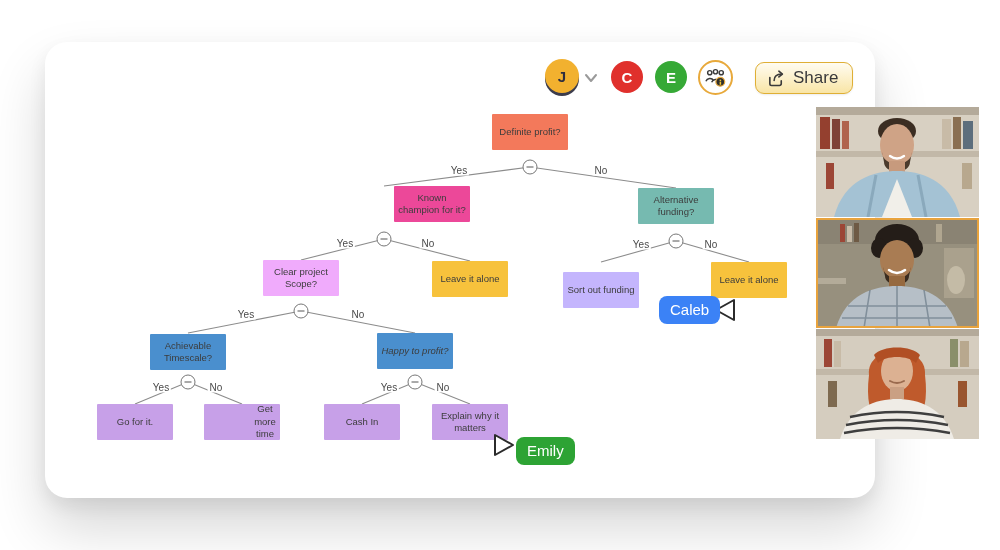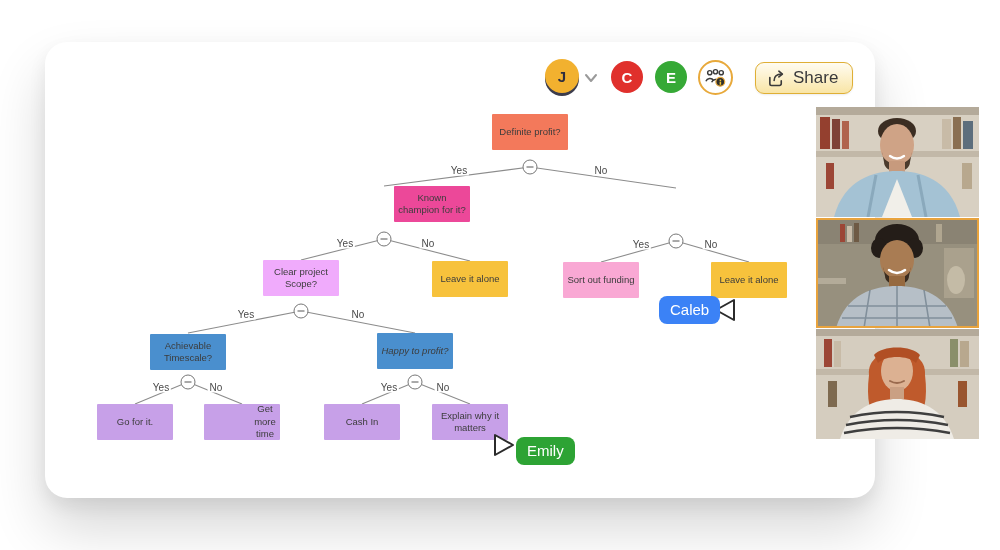--- a/index.html
+++ b/index.html
@@ -148,23 +148,24 @@
   <span class="edge-label" style="left:711px;top:244px">No</span>
   <span class="edge-label" style="left:246px;top:314px">Yes</span>
   <span class="edge-label" style="left:358px;top:314px">No</span>
   <span class="edge-label" style="left:161px;top:387px">Yes</span>
   <span class="edge-label" style="left:216px;top:387px">No</span>
   <span class="edge-label" style="left:389px;top:387px">Yes</span>
   <span class="edge-label" style="left:443px;top:387px">No</span>
 
   <div class="node" style="left: 492px; top: 114px; background: rgb(243, 121, 91);">Definite profit?</div>
   <div class="node" style="left: 346px; top: 186px; background: #ec4899; margin-left: 48px;">Known champion for it?</div>
+  <div class="node" style="left: 638px; top: 188px; background: rgb(118, 186, 176);">Alternative funding?</div>
   <div class="node" style="left: 263px; top: 260px; background: #f0abfc;">Clear project Scope?</div>
   <div class="node" style="left: 432px; top: 261px; background: rgb(247, 194, 60);">Leave it alone</div>
-  <div class="node" style="left: 563px; top: 262px; background: #f9a8d4;">Sort out funding</div>
+  <div class="node" style="left: 563px; top: 272px; background: #c4b5fd;">Sort out funding</div>
   <div class="node" style="left: 711px; top: 262px; background: rgb(247, 194, 60);">Leave it alone</div>
   <div class="node" style="left: 150px; top: 334px; background: rgb(74, 143, 206);">Achievable Timescale?</div>
   <div class="node" style="left: 377px; top: 333px; background: rgb(74, 143, 206); font-style: italic;">Happy to profit?</div>
   <div class="node" style="left: 97px; top: 404px; background: rgb(199, 160, 232);">Go for it.</div>
   <div class="node" style="left: 204px; top: 404px; background: rgb(199, 160, 232); padding-left: 48px;">Get more time</div>
   <div class="node" style="left: 324px; top: 404px; background: rgb(199, 160, 232);">Cash In</div>
   <div class="node" style="left: 432px; top: 404px; background: rgb(199, 160, 232);">Explain why it matters</div>
 
   <svg class="cursor-icon" style="left:712px;top:297px" width="26" height="27" viewBox="0 0 26 27">
     <polygon points="22,3 22,23 4,13" fill="#ffffff" stroke="#2b2b2b" stroke-width="2" stroke-linejoin="round"></polygon>

